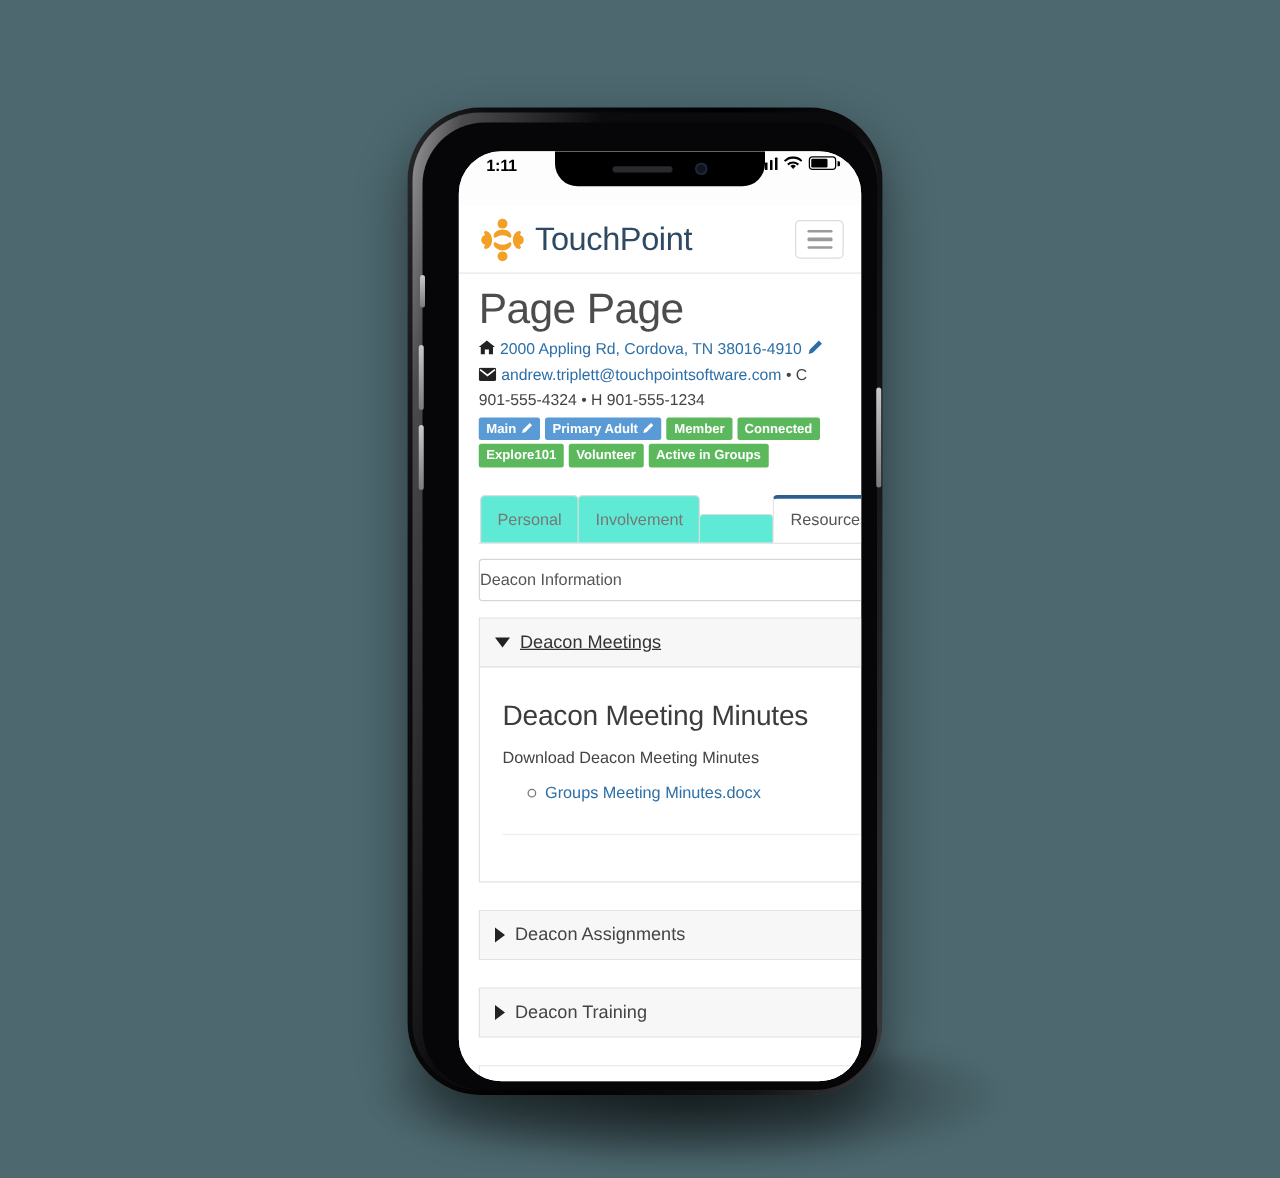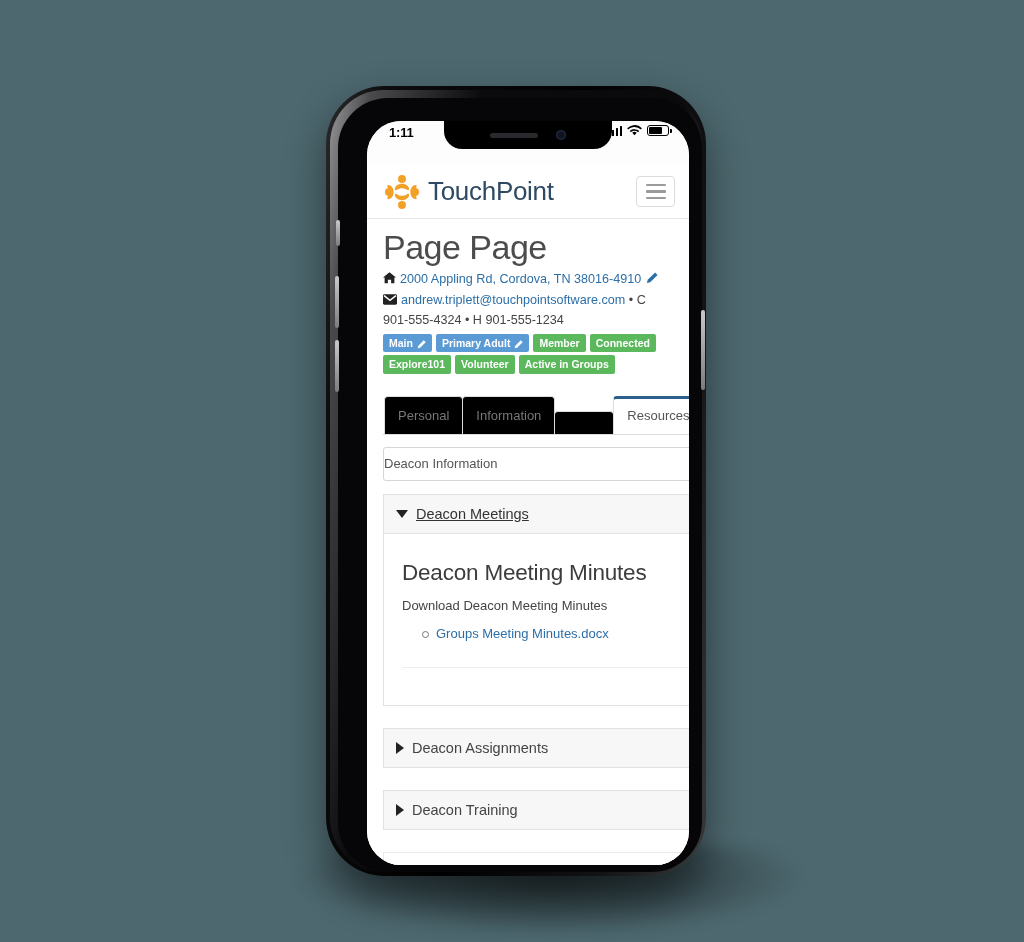--- a/index.html
+++ b/index.html
@@ -235,21 +235,21 @@
     max-width: 300px;
   }
   .badge {
     font-size: 10.5px;
     font-weight: bold;
     color: #fff;
     padding: 3px 6px 3.5px;
     border-radius: 2px;
     line-height: 1.15;
     display: inline-flex;
-    align-items: flex-end;
+    align-items: center;
     gap: 4px;
     white-space: nowrap;
     cursor: pointer;
   }
   .badge svg { display: block; }
 
   
   .tabs {
     margin-top: 22px;
     display: flex;
@@ -258,21 +258,21 @@
     padding-left: 1px;
     position: relative;
     width: 344px;
   }
   .tab {
     font-size: 13px;
     color: #777;
     padding: 11px 13px 11px;
     border: 1px solid #ddd;
     border-bottom: none;
-    background: #000000;
+    background: #5eead4;
     border-radius: 4px 4px 0 0;
     margin-right: -1px;
     cursor: pointer;
     white-space: nowrap;
   }
   .tab.blank { width: 60px; padding-left: 0; padding-right: 0; }
   .tab.active {
     border-top: 3px solid #2c5f8e;
     color: #555;
     background: #fff;
@@ -493,21 +493,21 @@
                 <span class="badge" style="background:#5cb85c">
                   <span>Active in Groups</span>
                 </span>
               </div>
 
               <div class="tabs">
                 <div class="tab">
                   <span>Personal</span>
                 </div>
                 <div class="tab">
-                  <span>Information</span>
+                  <span>Involvement</span>
                 </div>
                 <div class="tab blank">
                   <span></span>
                 </div>
                 <div class="tab active">
                   <span>Resources</span>
                   
                 </div>
               </div>
 

